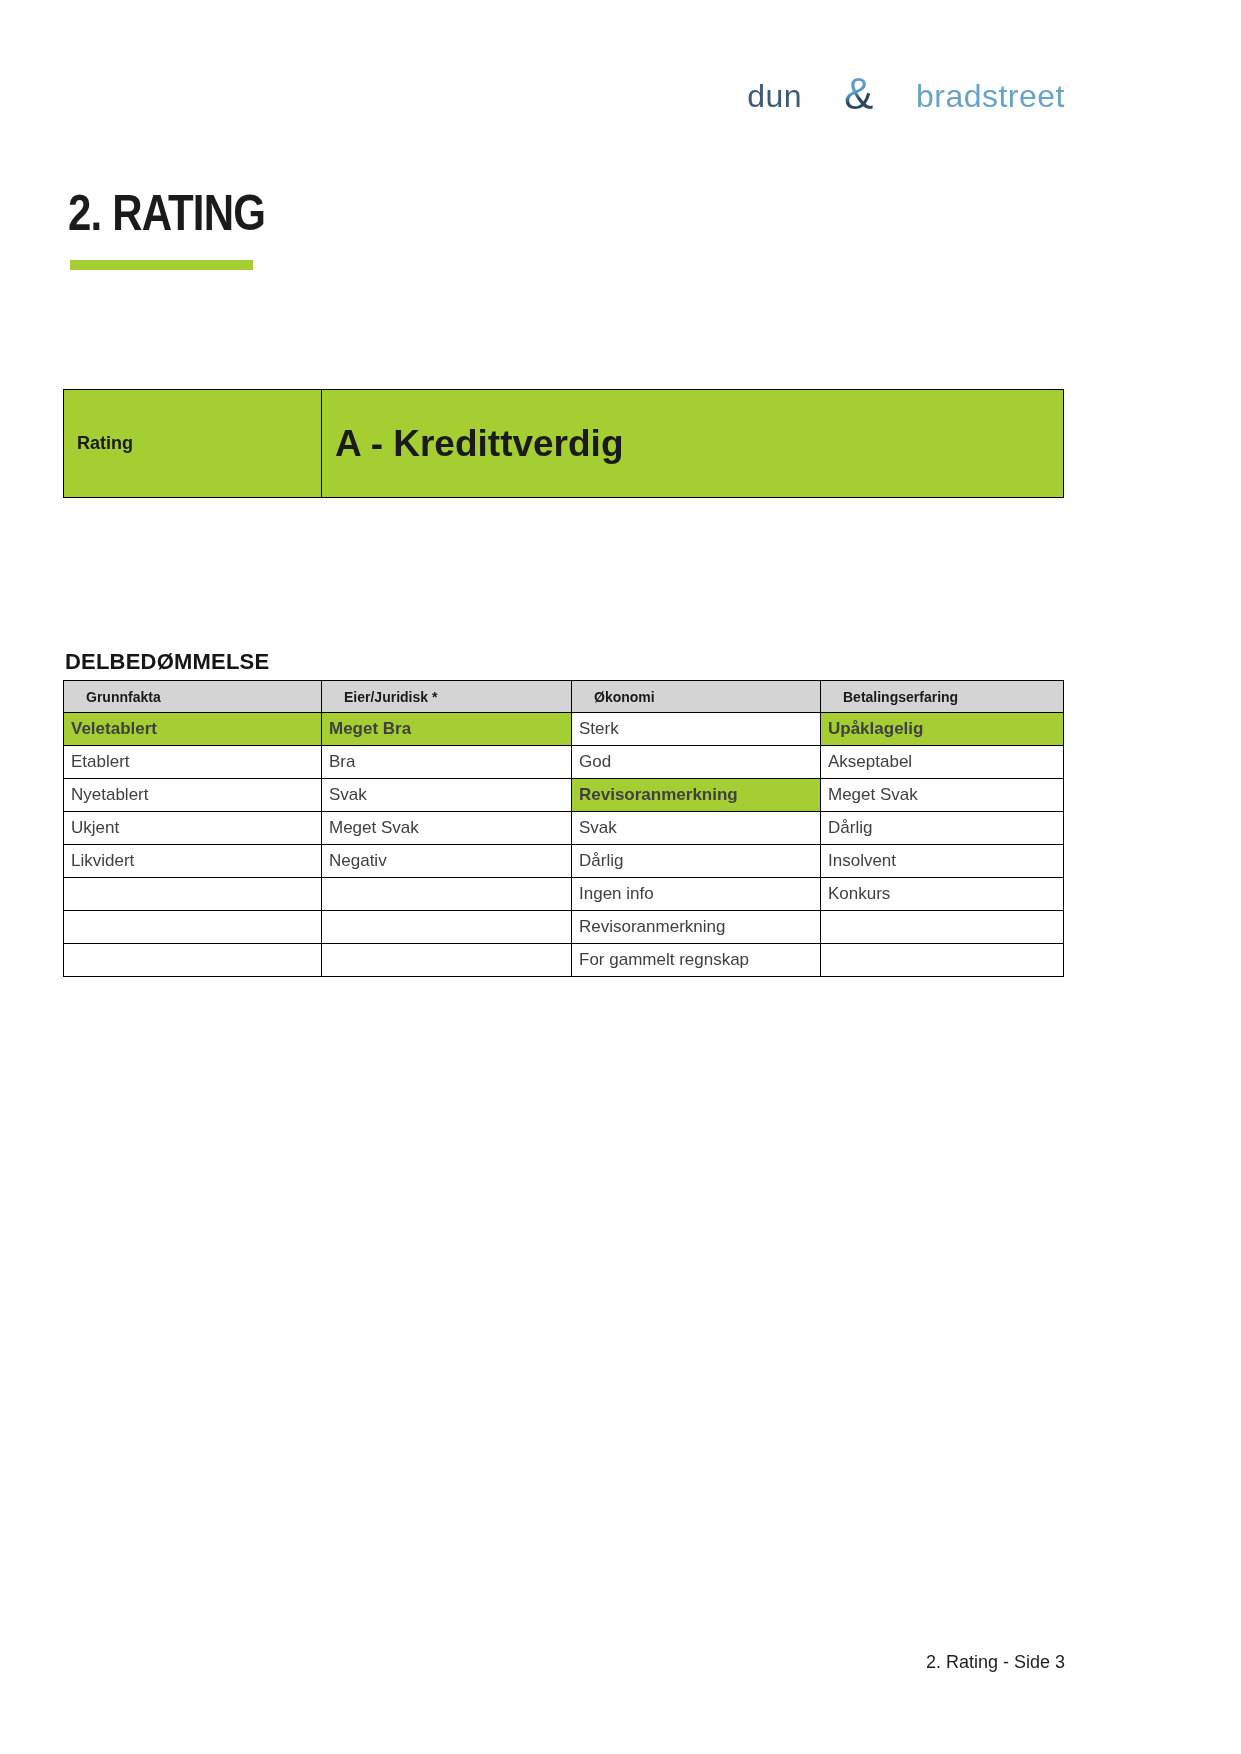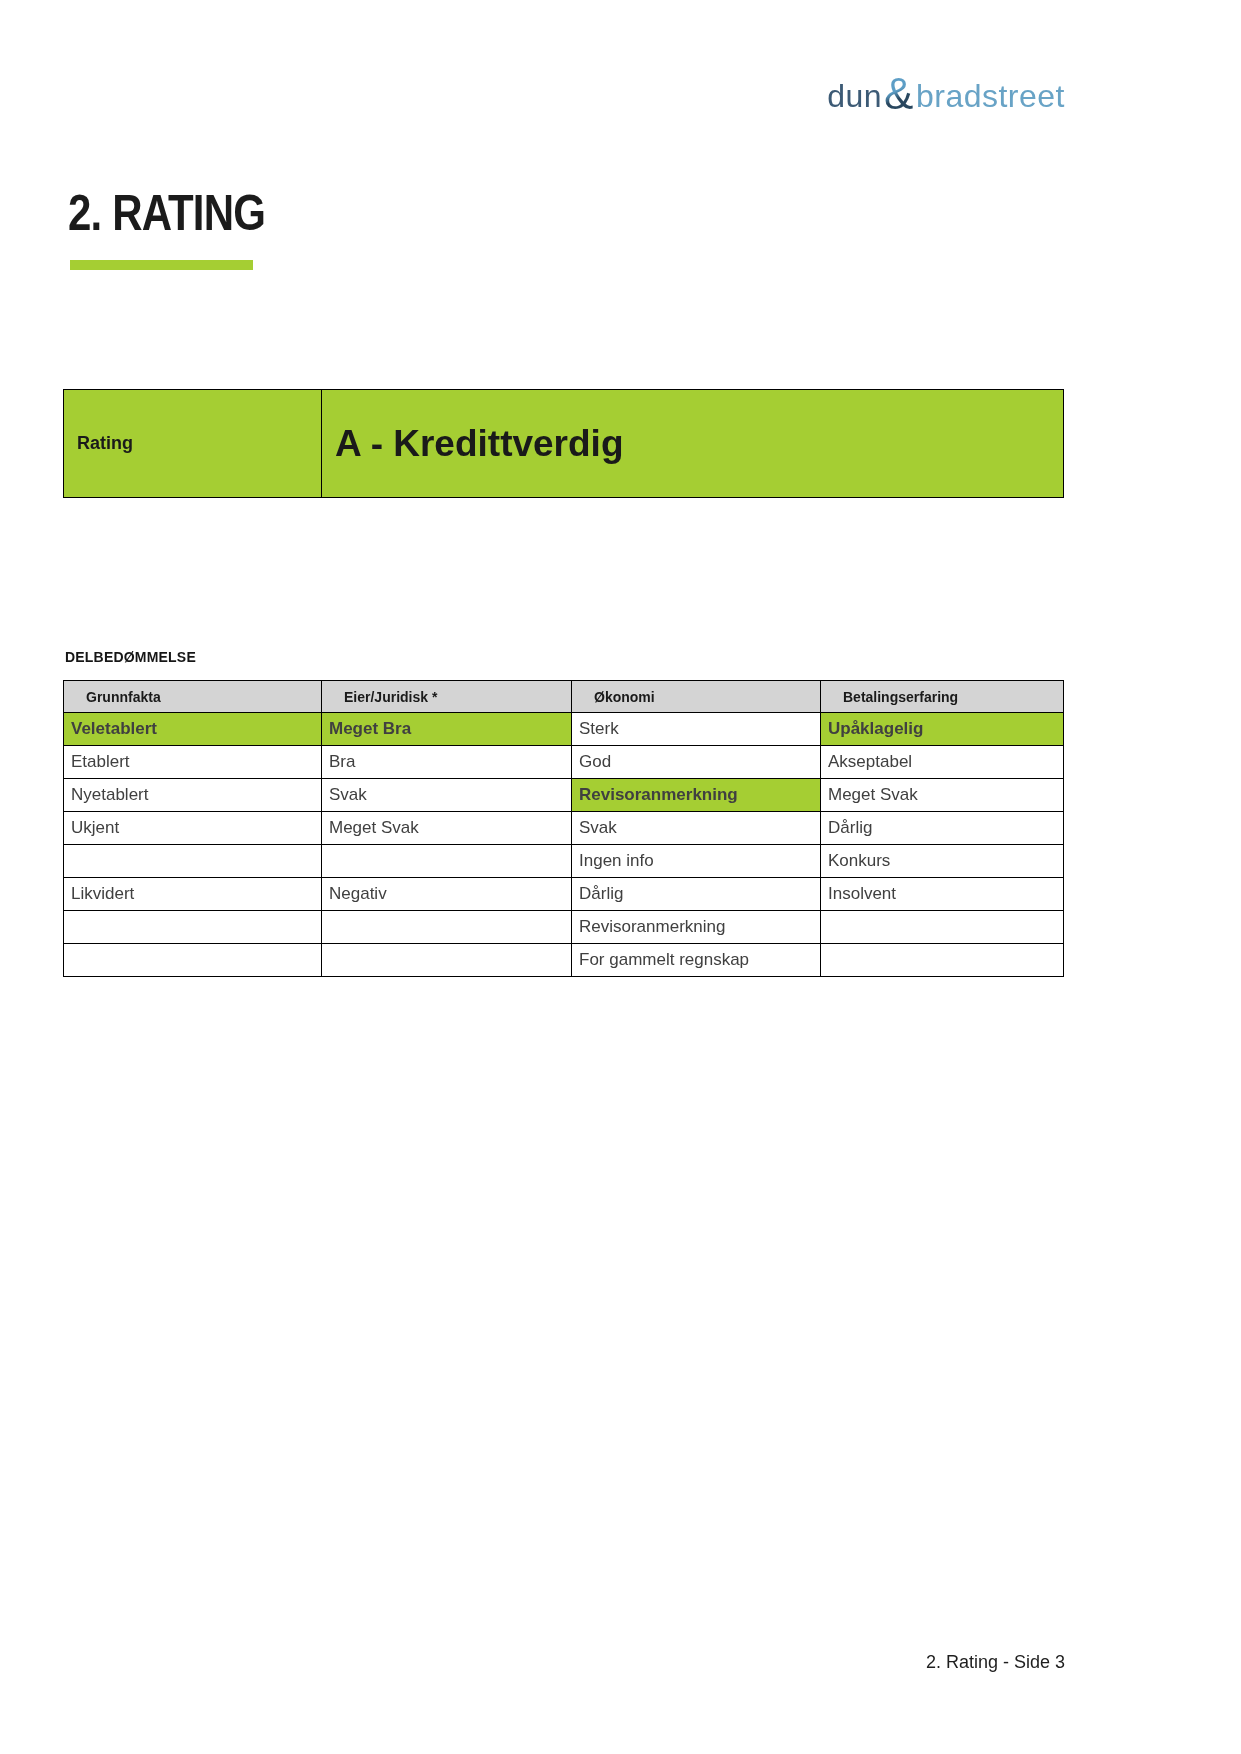--- a/index.html
+++ b/index.html
@@ -20,20 +20,21 @@
   
   .logo {
     position: absolute;
     top: 70px;
     right: 176px;
     display: flex;
     align-items: baseline;
     letter-spacing: 0.5px;
     line-height: 1;
     user-select: none;
+    gap: 40px;
   }
   .logo .dun {
     font-size: 32px;
     font-weight: 500;
     color: var(--logo-dun, #3c5a75);
   }
   .logo .amp {
     font-size: 44px;
     font-weight: 500;
     margin: 0 2px;
@@ -126,21 +127,21 @@
     font-size: 26px;
     font-weight: 700;
     padding-left: 11px;
   }
 
   
   .assessment-heading {
     position: absolute;
     left: 65px;
     top: 649px;
-    font-size: 14px;
+    font-size: 22px;
     font-weight: 700;
     letter-spacing: 0.2px;
     color: #161616;
   }
   .assessment-table {
     position: absolute;
     left: 63px;
     top: 680px;
     width: 1000px;
     font-size: 17px;
@@ -238,34 +239,34 @@
           <td class="hl">Revisoranmerkning</td>
           <td>Meget Svak</td>
         </tr>
         <tr>
           <td>Ukjent</td>
           <td>Meget Svak</td>
           <td>Svak</td>
           <td>Dårlig</td>
         </tr>
         <tr>
-          <td></td>
-          <td></td>
-          <td>Ingen info</td>
-          <td>Konkurs</td>
-        </tr>
-        <tr>
           <td>Likvidert</td>
           <td>Negativ</td>
           <td>Dårlig</td>
           <td>Insolvent</td>
         </tr>
         <tr>
           <td></td>
           <td></td>
+          <td>Ingen info</td>
+          <td>Konkurs</td>
+        </tr>
+        <tr>
+          <td></td>
+          <td></td>
           <td>Revisoranmerkning</td>
           <td></td>
         </tr>
         <tr>
           <td></td>
           <td></td>
           <td>For gammelt regnskap</td>
           <td></td>
         </tr>
       </tbody>

